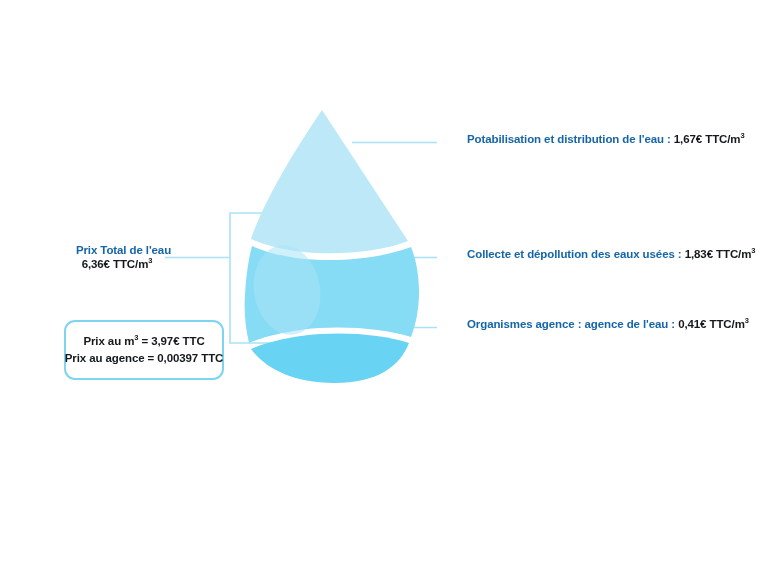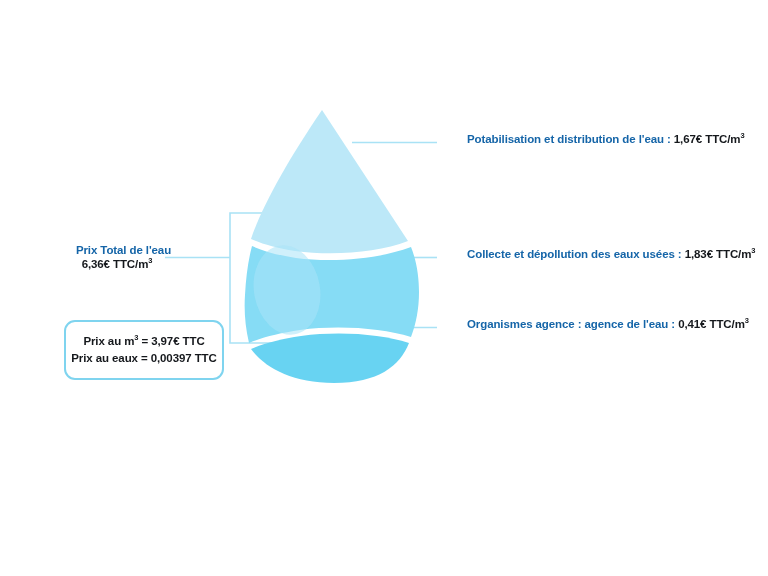--- a/index.html
+++ b/index.html
@@ -170,16 +170,16 @@
     <span>Organismes agence : agence de l'eau : </span><span class="price">0,41€ TTC/m</span><sup class="price">3</sup>
   </div>
 
   <div id="total-label">
     <span class="total-title">Prix Total de l'eau</span>
     <span class="total-value"><span>6,36€ TTC/m</span><sup>3</sup></span>
   </div>
 
   <div id="price-box">
     <div class="box-line"><span>Prix au m</span><sup>3</sup><span> = 3,97€ TTC</span></div>
-    <div class="box-line">Prix au eaux = 0,00397 TTC</div>
+    <div class="box-line">Prix au agence = 0,00397 TTC</div>
   </div>
 
 </div>
 
 </body></html>

